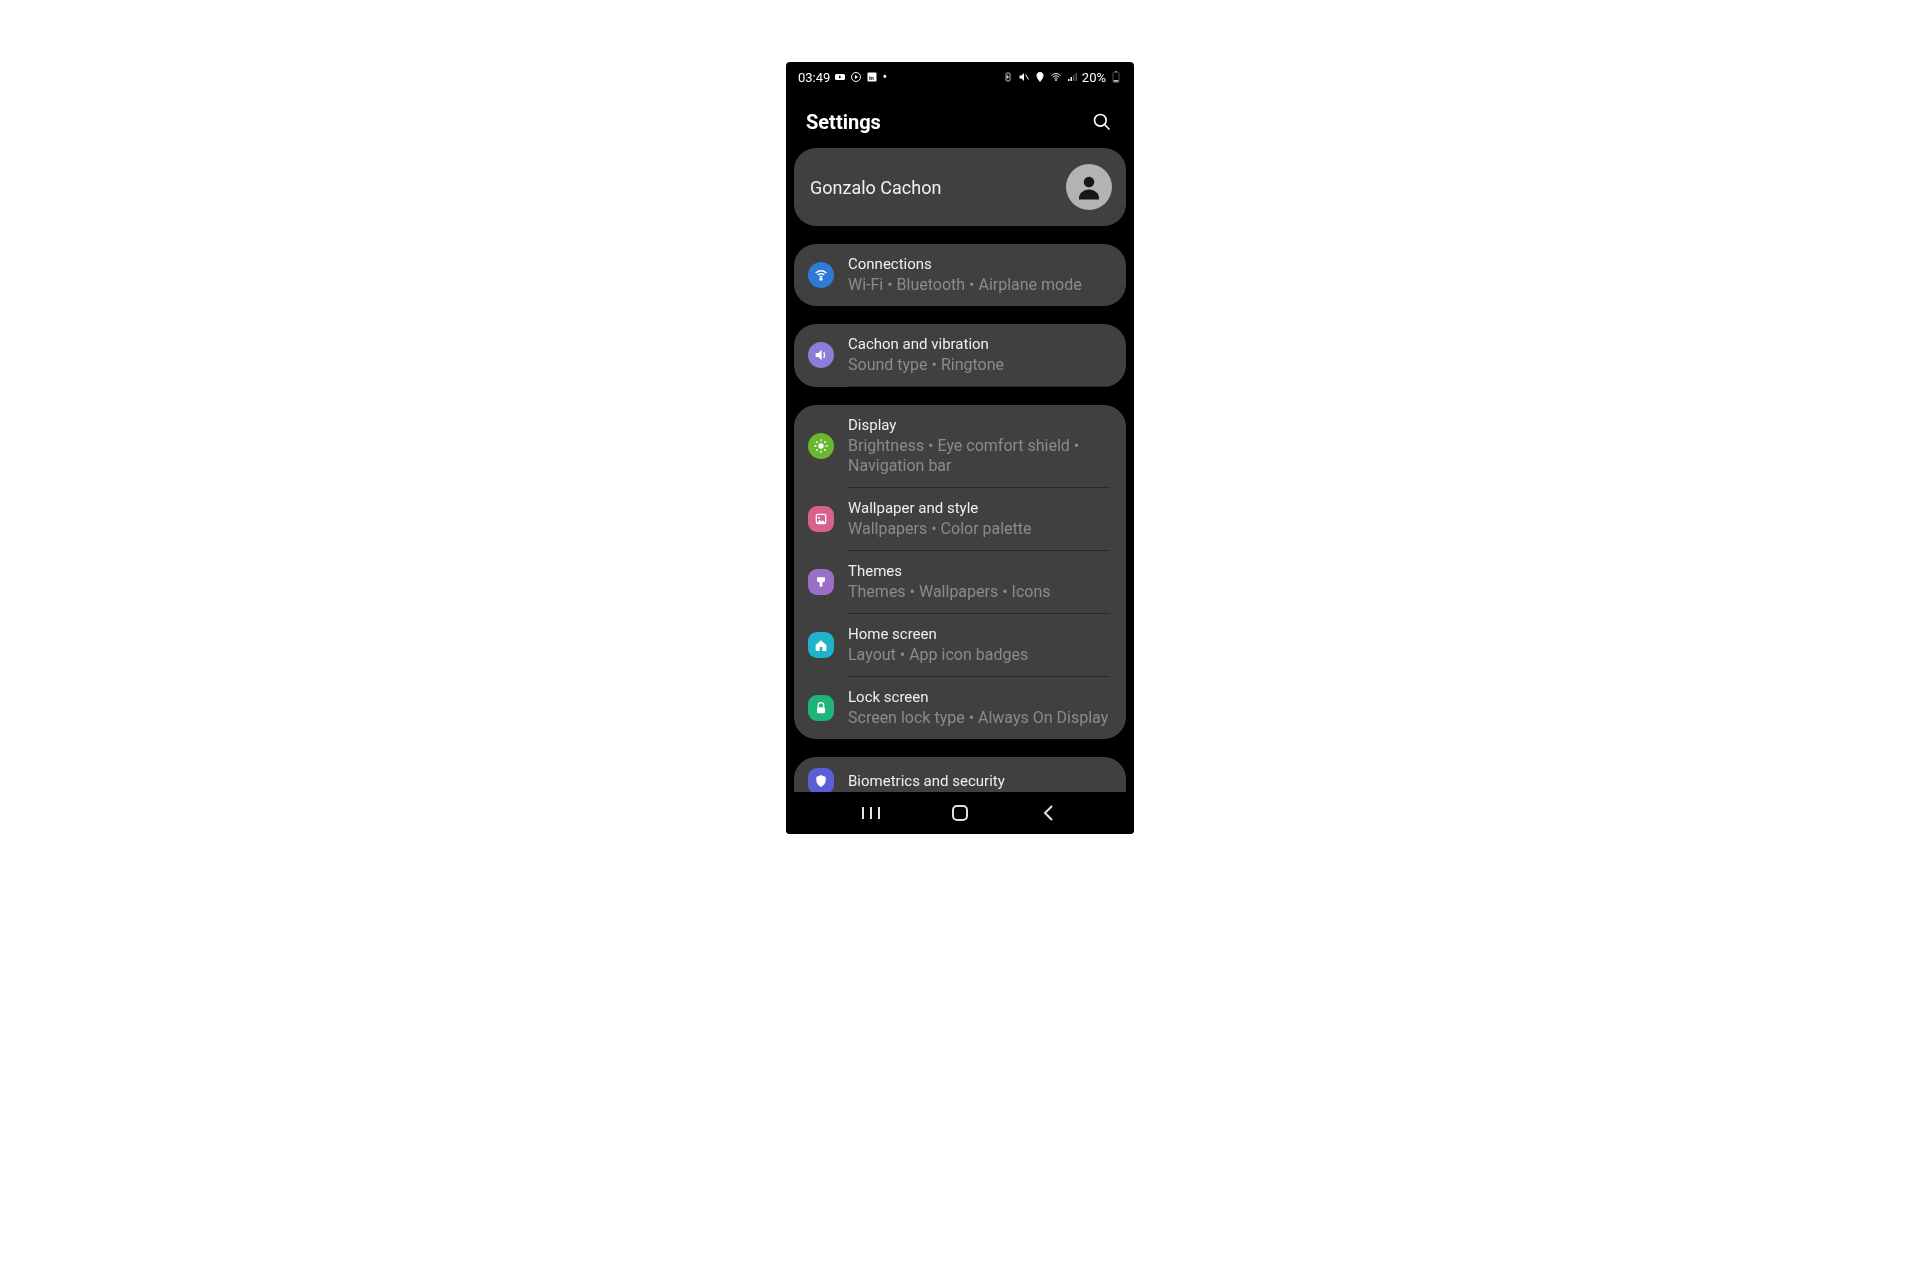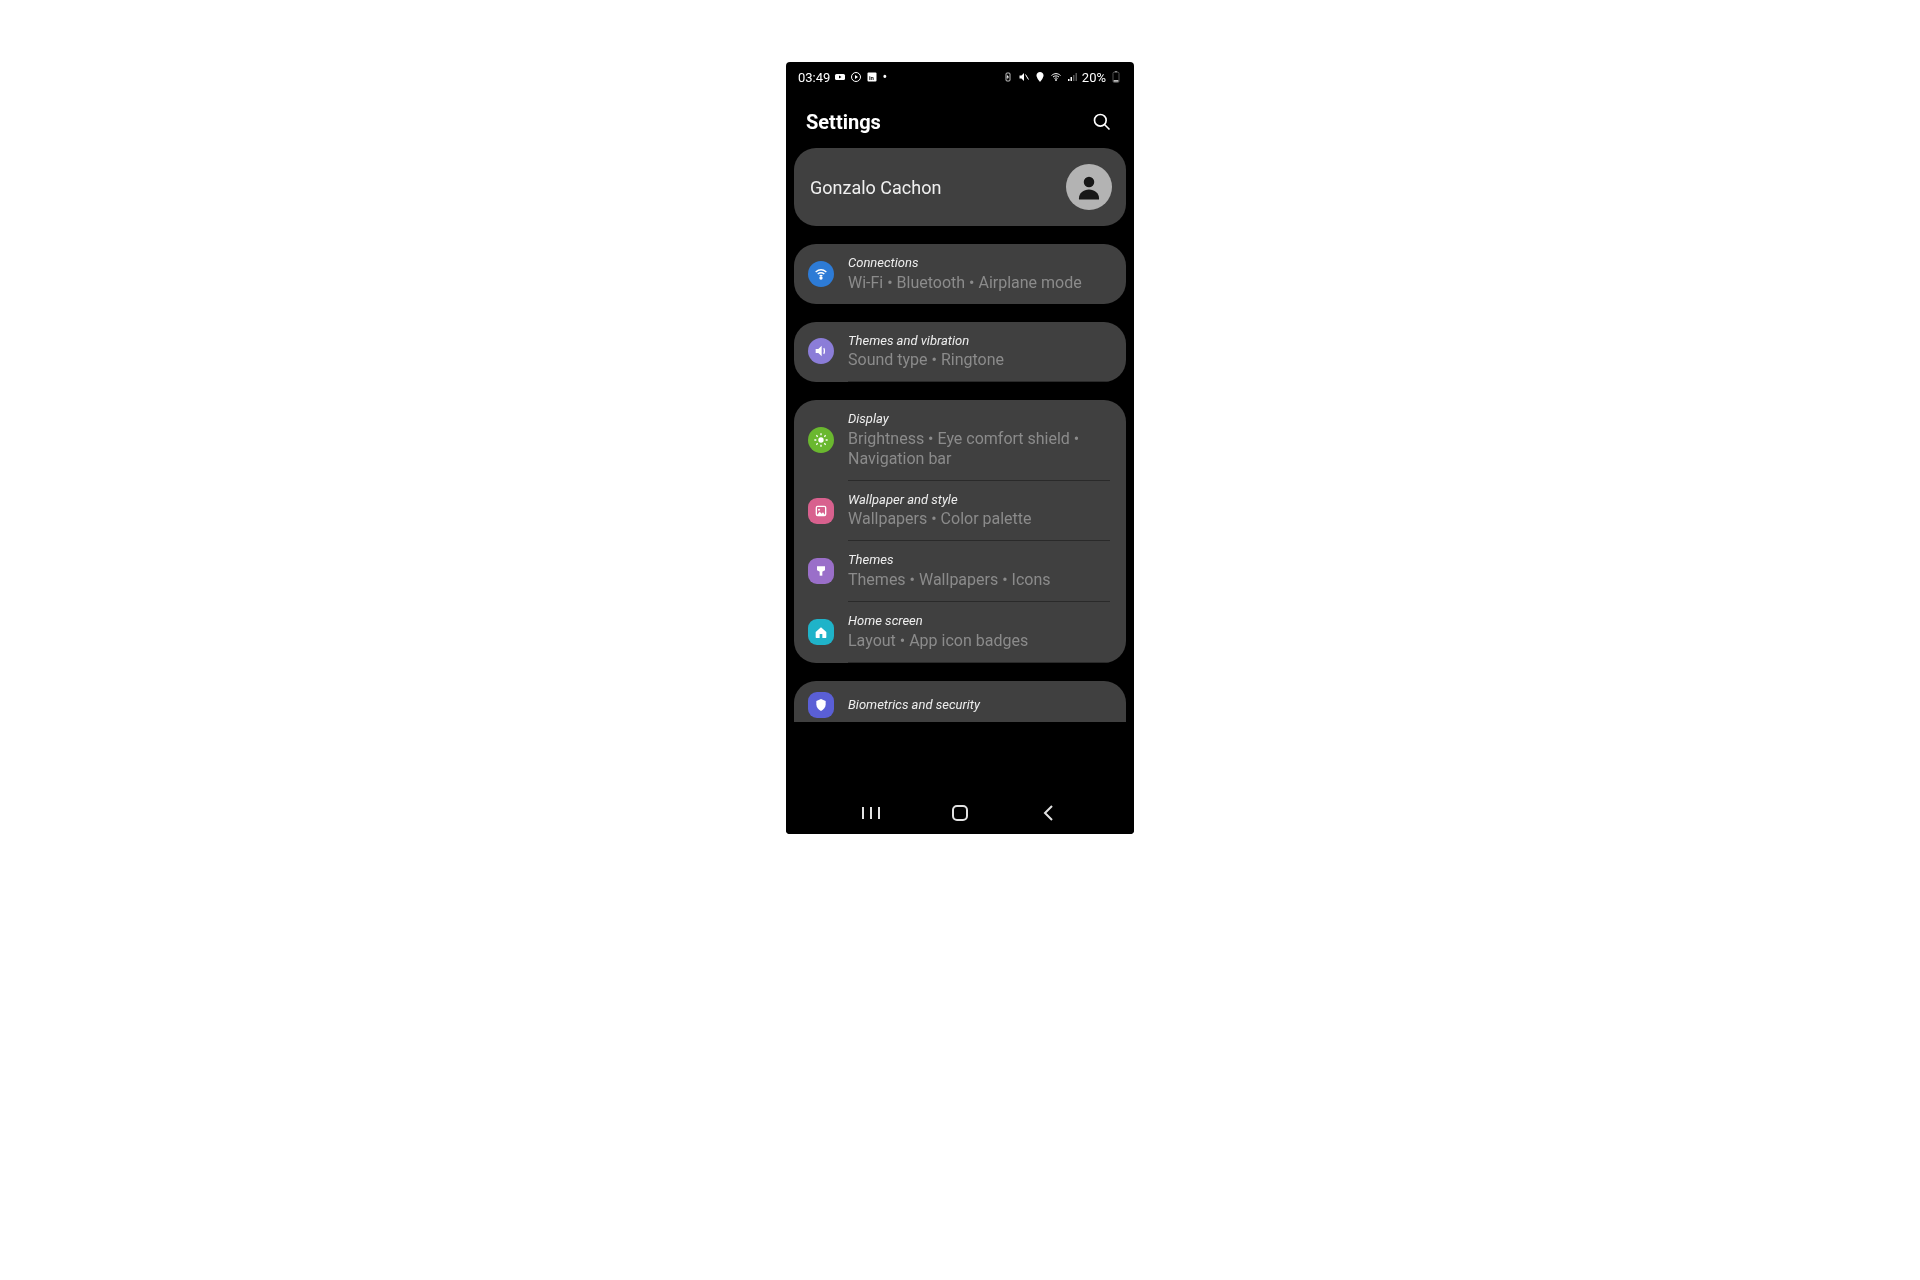--- a/index.html
+++ b/index.html
@@ -107,23 +107,22 @@
     flex-shrink: 0;
     margin-right: 14px;
   }
   .item .icon-wrap svg { width: 16px; height: 16px; }
   .item .text {
     flex: 1;
     min-width: 0;
   }
   .item .title {
     color: #eeeeee;
-    font-size: 13px;
+    font-size: 15px;
     line-height: 1.2;
-    font-style: italic;
   }
   .item .subtitle {
     color: #8b8b8b;
     font-size: 16px;
     line-height: 1.25;
     margin-top: 2px;
   }
   .divider {
     height: 1px;
     background: #2a2a2a;
@@ -276,21 +275,21 @@
 
     <div class="card">
       <div class="item">
         <div class="icon-wrap bg-purple" style="border-radius:50%;">
           <svg viewBox="0 0 24 24" fill="#fff">
               <path d="M4 9v6h4l5 5V4L8 9H4z"></path>
               <path d="M16 8c1.5 1.5 1.5 6.5 0 8" fill="none" stroke="#fff" stroke-width="2"></path>
             </svg>
         </div>
         <div class="text">
-          <div class="title">Themes and vibration</div>
+          <div class="title">Cachon and vibration</div>
           <div class="subtitle">Sound type  •  Ringtone</div>
         </div>
       </div>
       <div class="divider"></div>
     </div>
 
     <div class="card">
       <div class="item">
         <div class="icon-wrap bg-green" style="border-radius:50%;">
           <svg viewBox="0 0 24 24" fill="#fff">
@@ -345,20 +344,32 @@
           <svg viewBox="0 0 24 24" fill="#fff">
               <path d="M4 12l8-7 8 7v8a1 1 0 0 1-1 1h-5v-6h-4v6H5a1 1 0 0 1-1-1v-8z"></path>
             </svg>
         </div>
         <div class="text">
           <div class="title">Home screen</div>
           <div class="subtitle">Layout  •  App icon badges</div>
         </div>
       </div>
       <div class="divider"></div>
+      <div class="item">
+        <div class="icon-wrap bg-emerald">
+          <svg viewBox="0 0 24 24" fill="#fff">
+              <rect x="6" y="11" width="12" height="9" rx="2"></rect>
+              <path d="M8 11V8a4 4 0 1 1 8 0v3" fill="none" stroke="#fff" stroke-width="2"></path>
+            </svg>
+        </div>
+        <div class="text">
+          <div class="title">Lock screen</div>
+          <div class="subtitle">Screen lock type  •  Always On Display</div>
+        </div>
+      </div>
     </div>
 
     <div class="card card-cut">
       <div class="item" style="padding-bottom:4px;">
         <div class="icon-wrap bg-indigo">
           <svg viewBox="0 0 24 24" fill="#fff">
               <path d="M12 3l7 3v5c0 5-3 8-7 10-4-2-7-5-7-10V6l7-3z"></path>
             </svg>
         </div>
         <div class="text">

